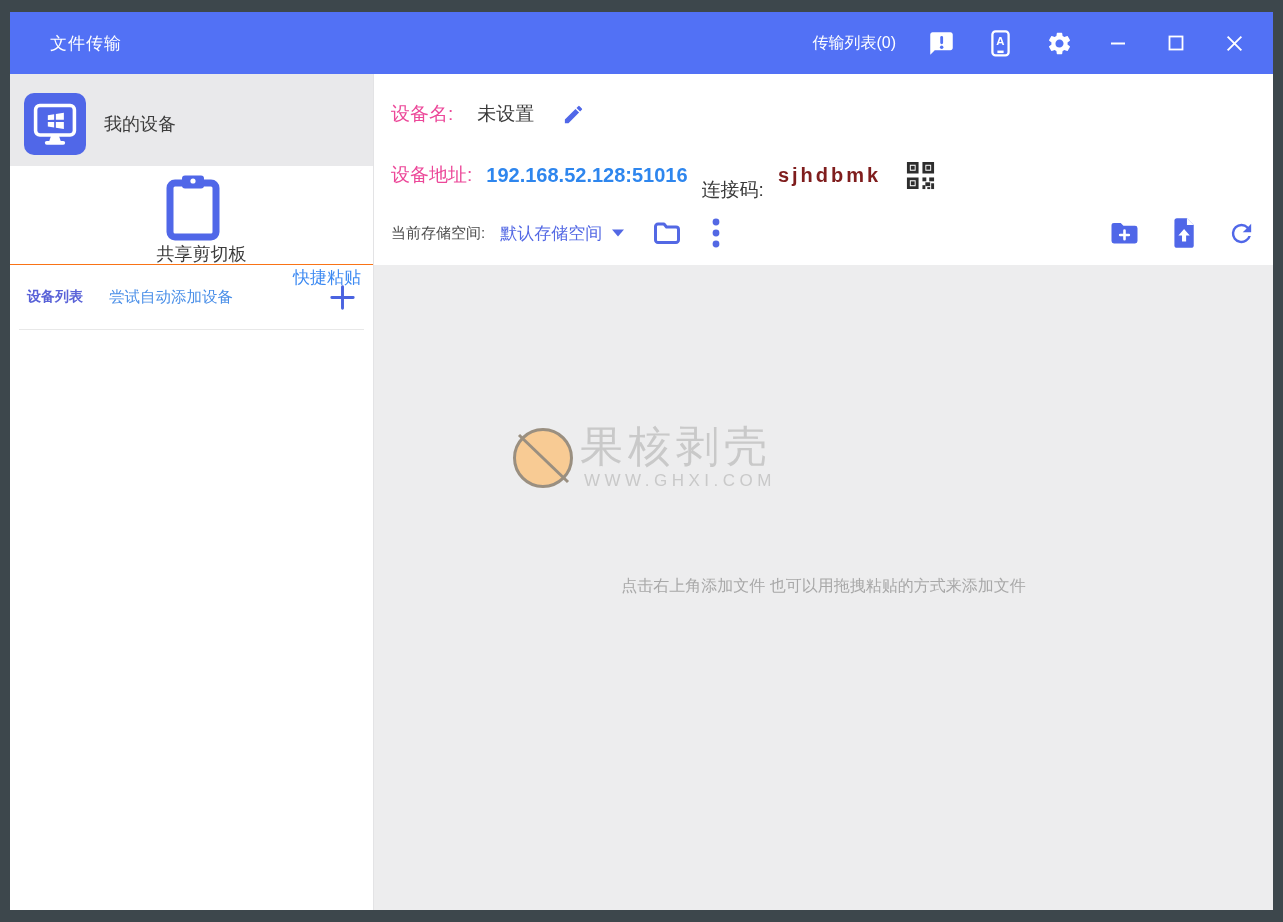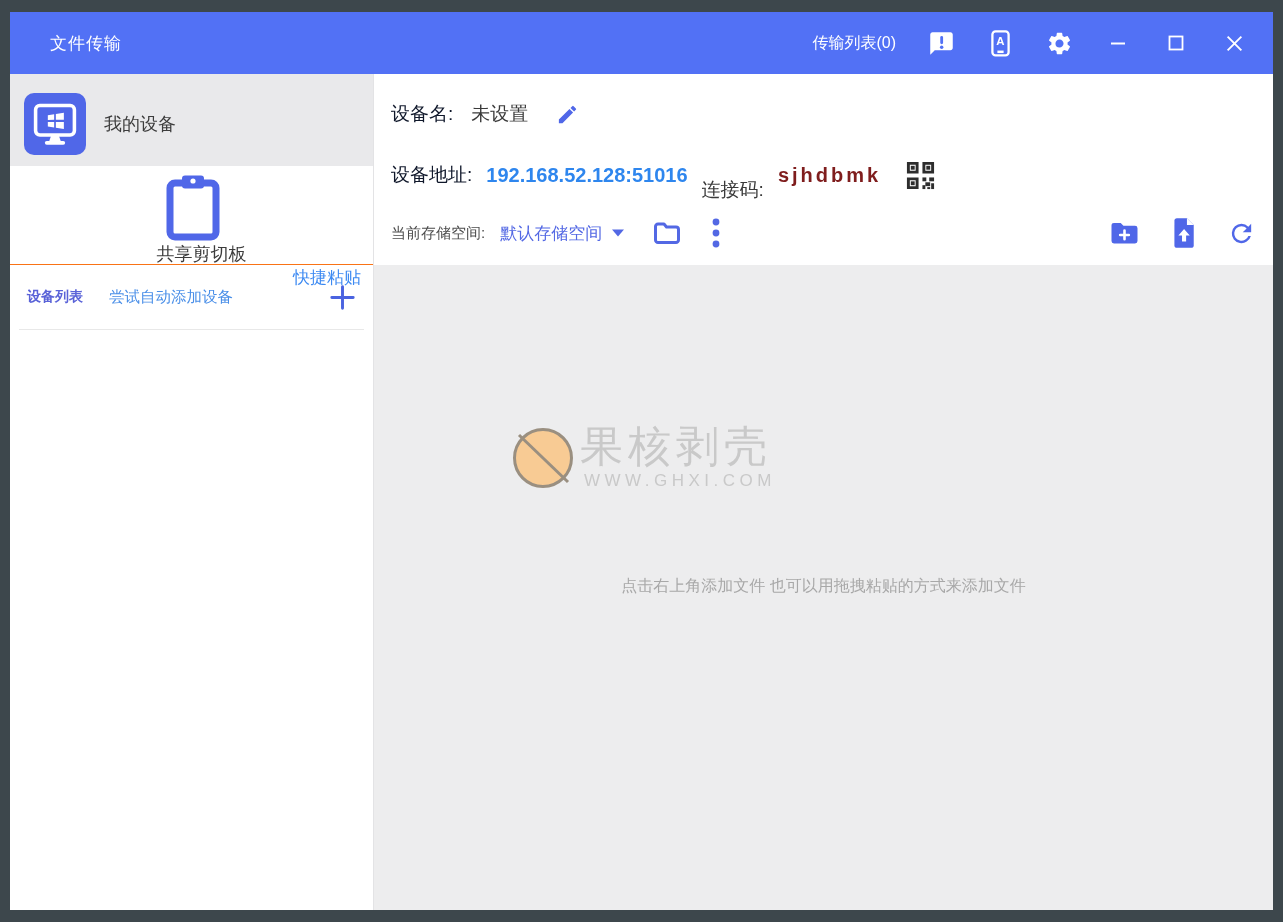--- a/index.html
+++ b/index.html
@@ -45,22 +45,22 @@
   .devlist-link{font-size:15.5px;color:#4a8fe8;margin-left:26px;cursor:pointer;}
   .devlist-plus{margin-left:auto;cursor:pointer;display:flex;align-items:center;}
   .side-divider{height:1px;background:#e8e8e8;margin:0 9px;}
   
   .main{flex:1;display:flex;flex-direction:column;min-width:0;position:relative;}
   .main-header{height:191px;background:#fff;position:relative;flex:0 0 auto;}
   .hrow{position:absolute;left:17px;right:17px;display:flex;align-items:center;}
   .hrow1{top:14px;height:52px;}
   .hrow2{top:75px;height:52px;}
   .hrow3{top:133px;height:52px;justify-content:flex-end;}
-  .lbl-dark{font-size:19px;color:#0f172a;}
-  .val-dark{font-size:19px;color:#3a3a3a;margin-left:18px;}
+  .lbl-dark{font-size:19px;color:#ec4899;}
+  .val-dark{font-size:19px;color:#3a3a3a;margin-left:24px;}
   .pencil{margin-left:28px;cursor:pointer;display:flex;align-items:center;}
   .addr-val{font-size:20px;font-weight:600;color:#2e86ee;margin-left:14px;}
   .code-lbl{font-size:19px;color:#3a3a3a;margin-left:14px;margin-top:29px;}
   .code-val{font-size:20px;font-weight:bold;color:#7f1d1d;letter-spacing:3px;margin-left:14px;}
   .qr{margin-left:24px;cursor:pointer;display:flex;align-items:center;}
   .store-lbl{font-size:15px;color:#4c4c4c;}
   .store-val{font-size:17px;color:#5368e4;margin-left:15px;cursor:pointer;}
   .store-arrow{margin-left:9px;cursor:pointer;display:flex;align-items:center;}
   .h-icon{display:flex;align-items:center;cursor:pointer;}
   .ml28{margin-left:28px;} .ml30{margin-left:30px;}

